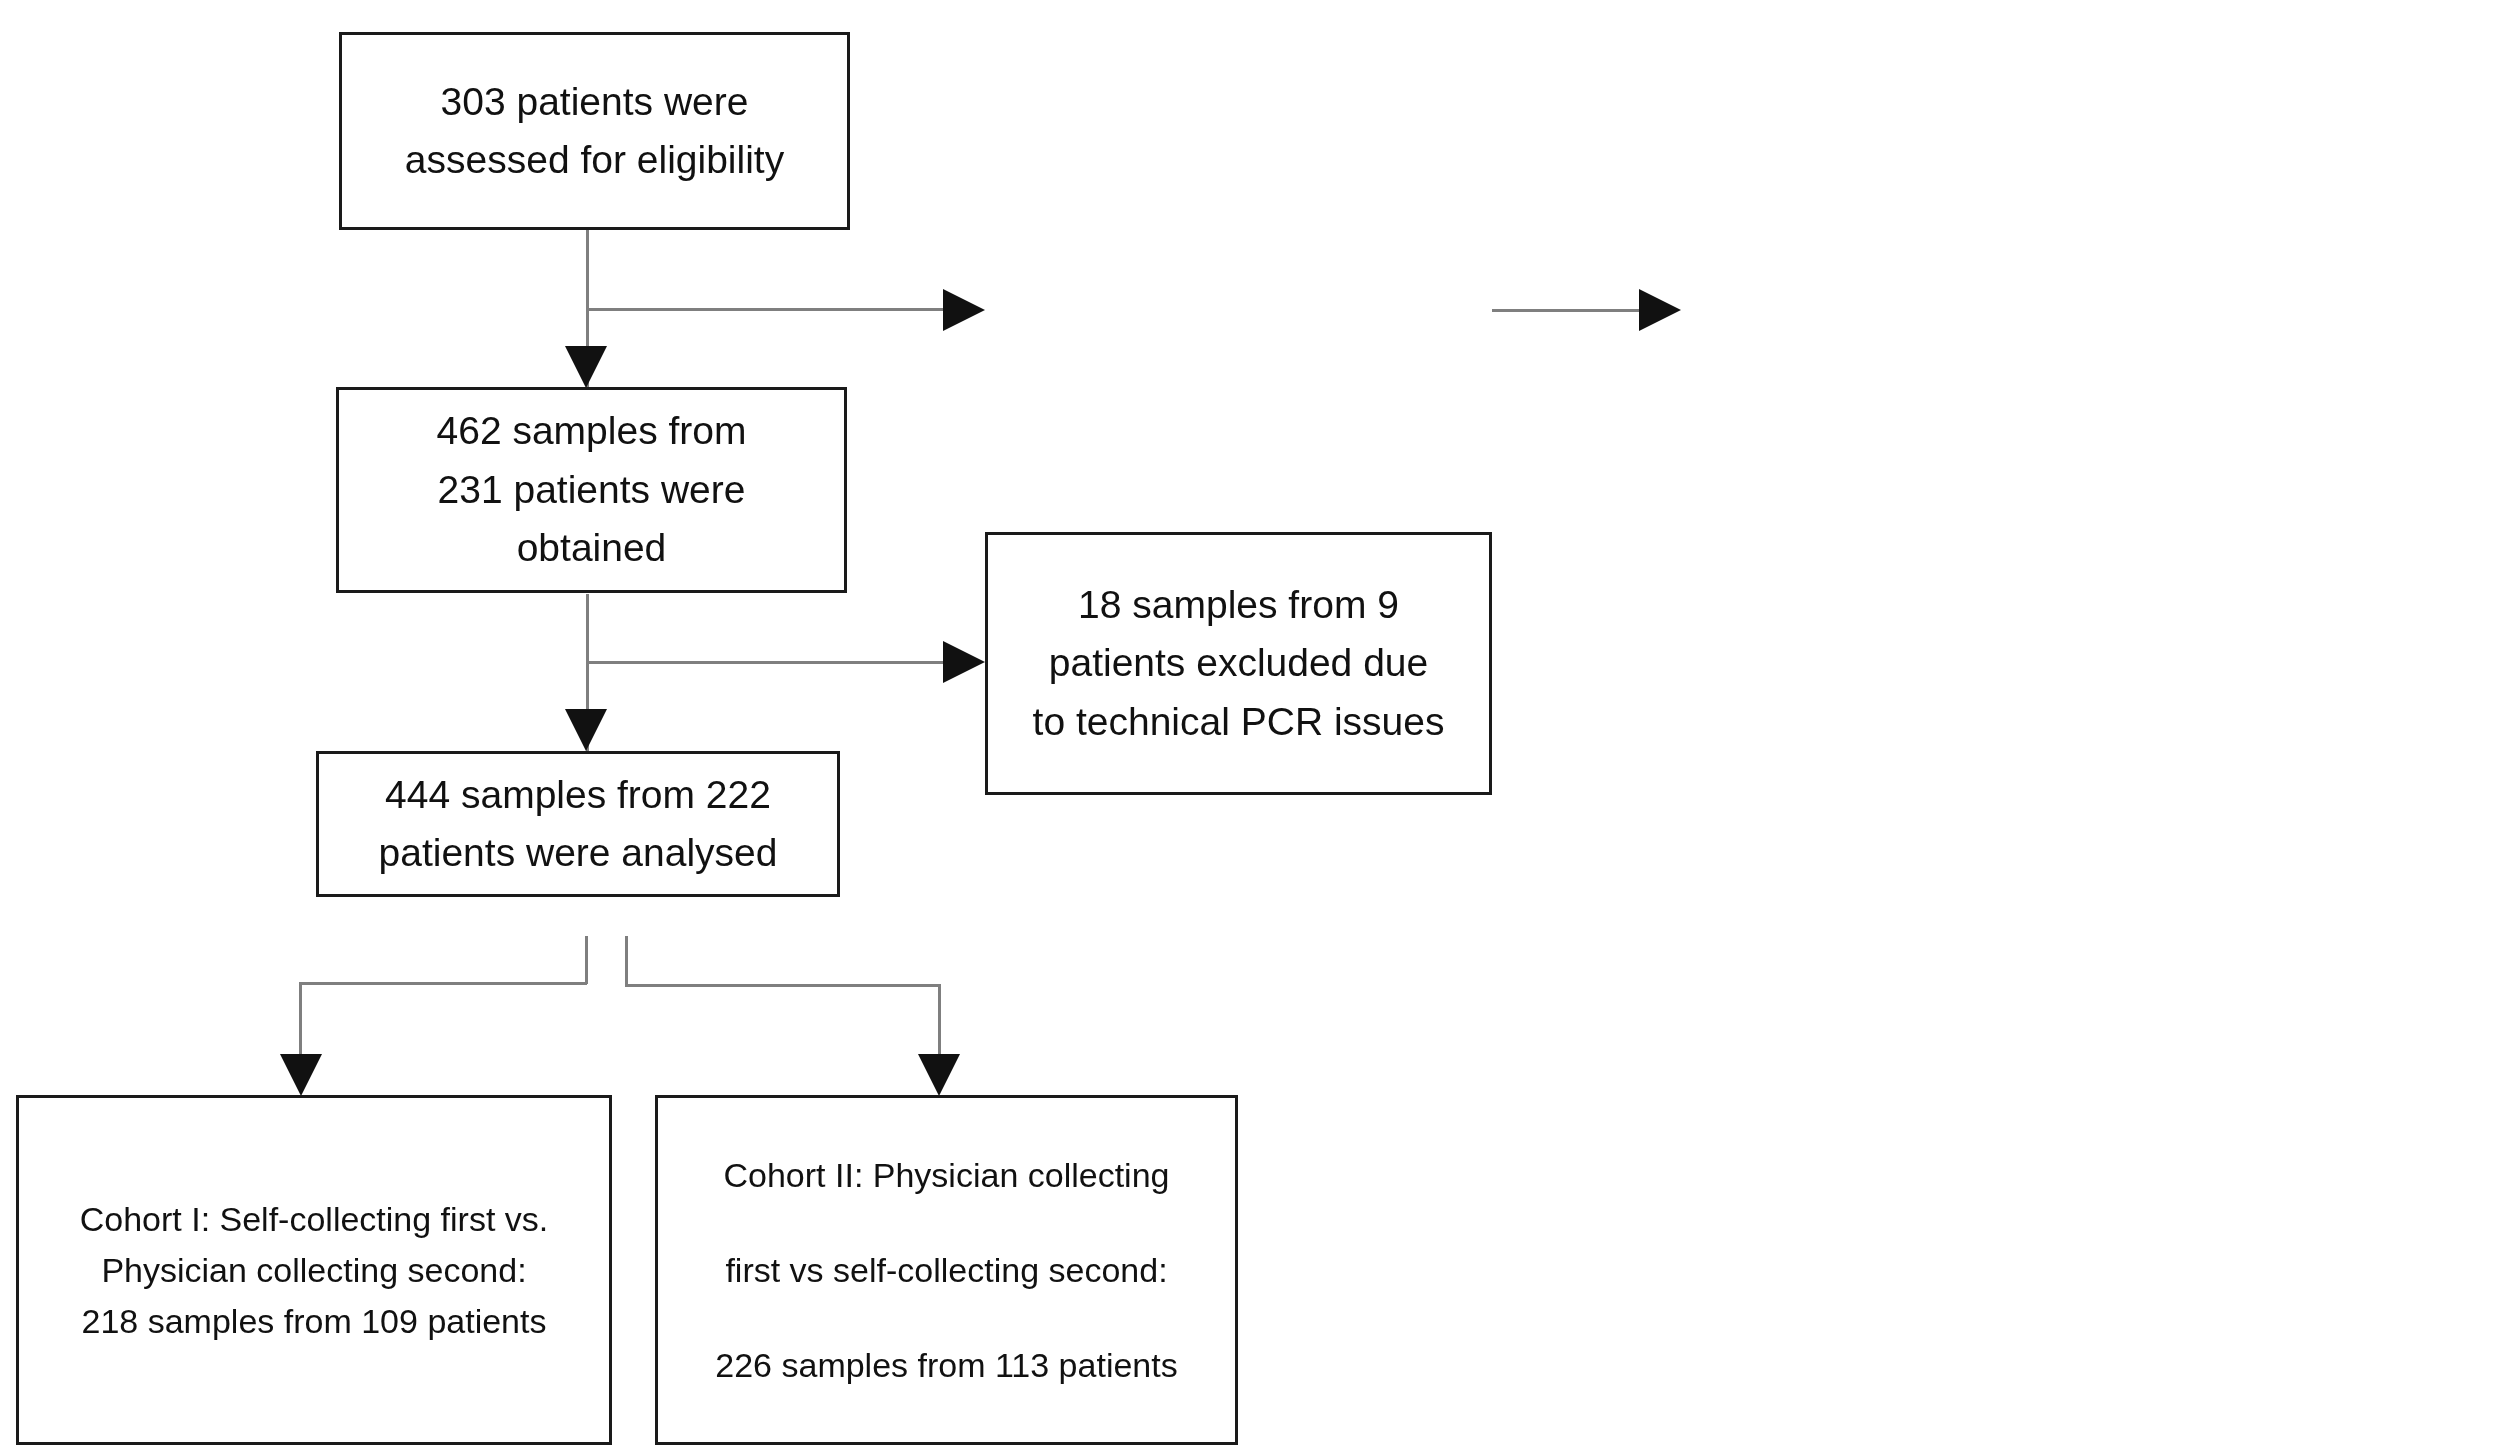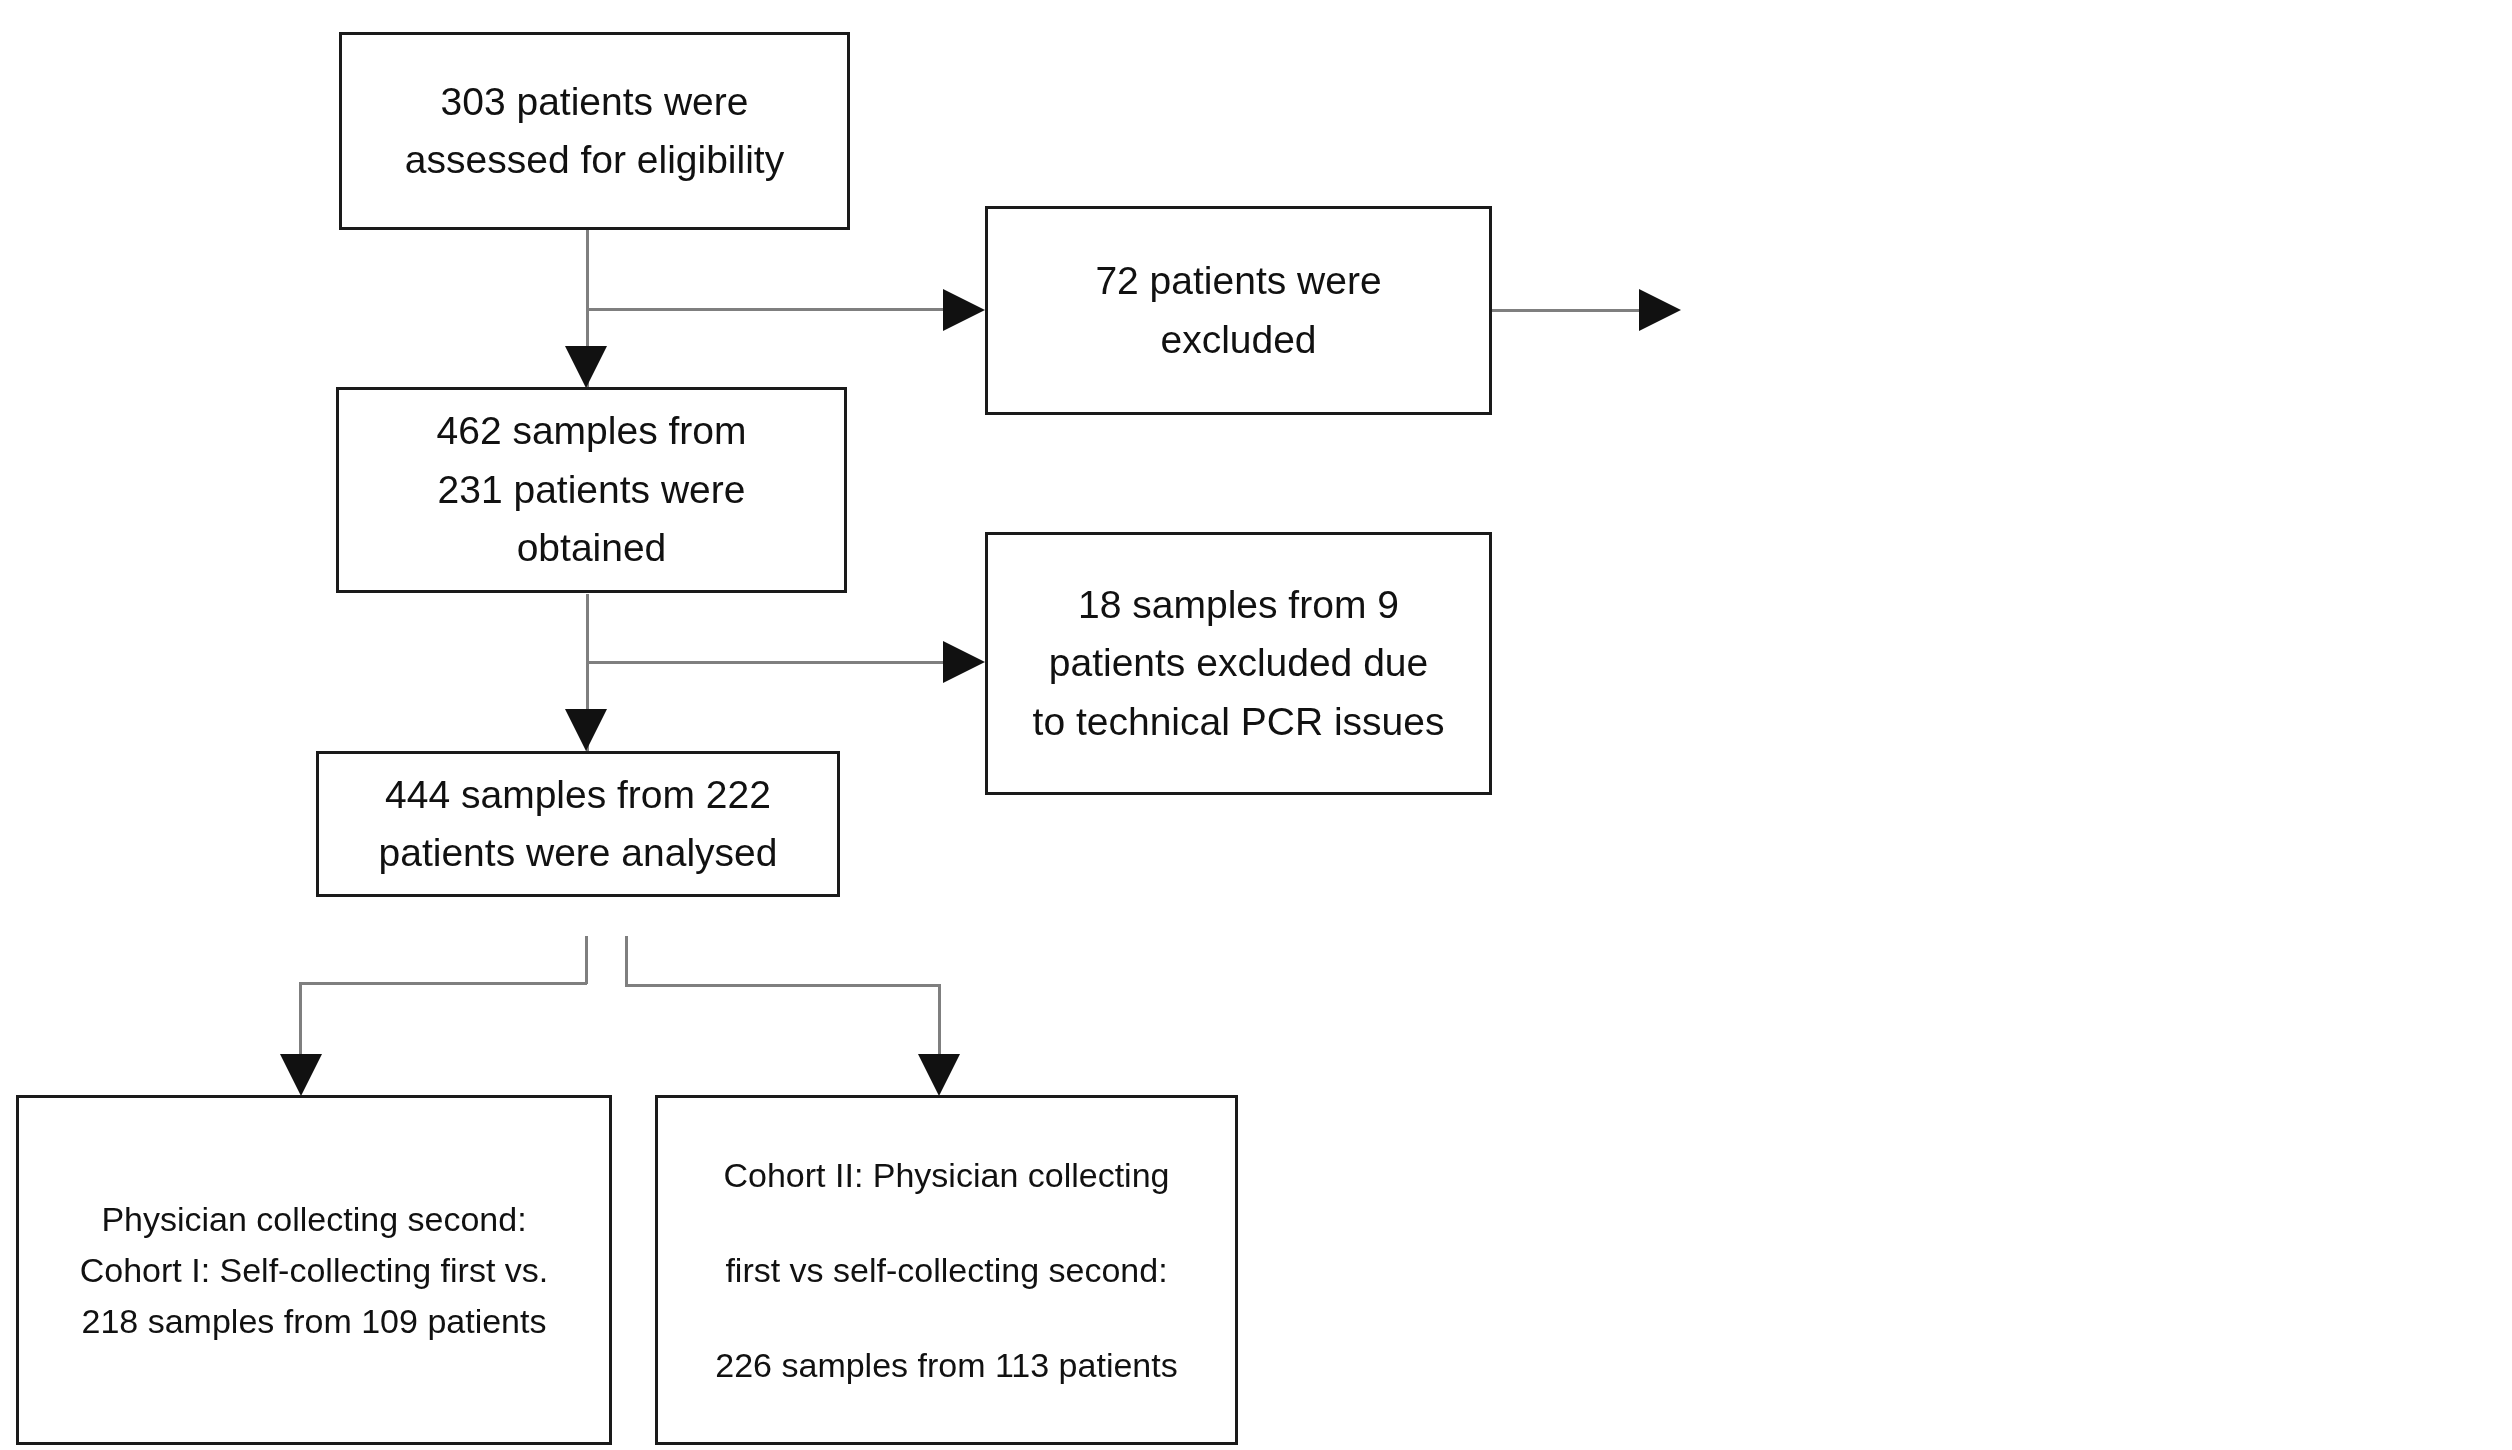--- a/index.html
+++ b/index.html
@@ -96,46 +96,42 @@
   <div class="arrow-down" id="arrow-into-analysed"></div>
   <div class="arrow-right" id="arrow-into-pcr"></div>
   <div class="arrow-down" id="arrow-into-cohort1"></div>
   <div class="arrow-down" id="arrow-into-cohort2"></div>
 
   <div class="node fs-60" id="box-assessed">
     <div class="node-line">303 patients were</div>
     <div class="node-line">assessed for eligibility</div>
   </div>
 
-  <div class="node fs-60" id="box-excluded">
-    <div class="node-line">72 patients were</div>
-    <div class="node-line">excluded</div>
-  </div>
 
 
   <div class="node fs-60" id="box-obtained">
     <div class="node-line">462 samples from</div>
     <div class="node-line">231 patients were</div>
     <div class="node-line">obtained</div>
   </div>
 
   <div class="node fs-60" id="box-pcr">
     <div class="node-line">18 samples from 9</div>
     <div class="node-line">patients excluded due</div>
     <div class="node-line">to technical PCR issues</div>
   </div>
 
   <div class="node fs-60" id="box-analysed">
     <div class="node-line">444 samples from 222</div>
     <div class="node-line">patients were analysed</div>
   </div>
 
   <div class="node fs-52" id="box-cohort1">
+    <div class="node-line">Cohort I: Self-collecting first vs.</div>
     <div class="node-line">Physician collecting second:</div>
-    <div class="node-line">Cohort I: Self-collecting first vs.</div>
     <div class="node-line">218 samples from 109 patients</div>
   </div>
 
   <div class="node fs-52" id="box-cohort2">
     <div class="node-line">Cohort II: Physician collecting</div>
     <div class="node-line">first vs self-collecting second:</div>
     <div class="node-line">226 samples from 113 patients</div>
   </div>
 
 </div>

